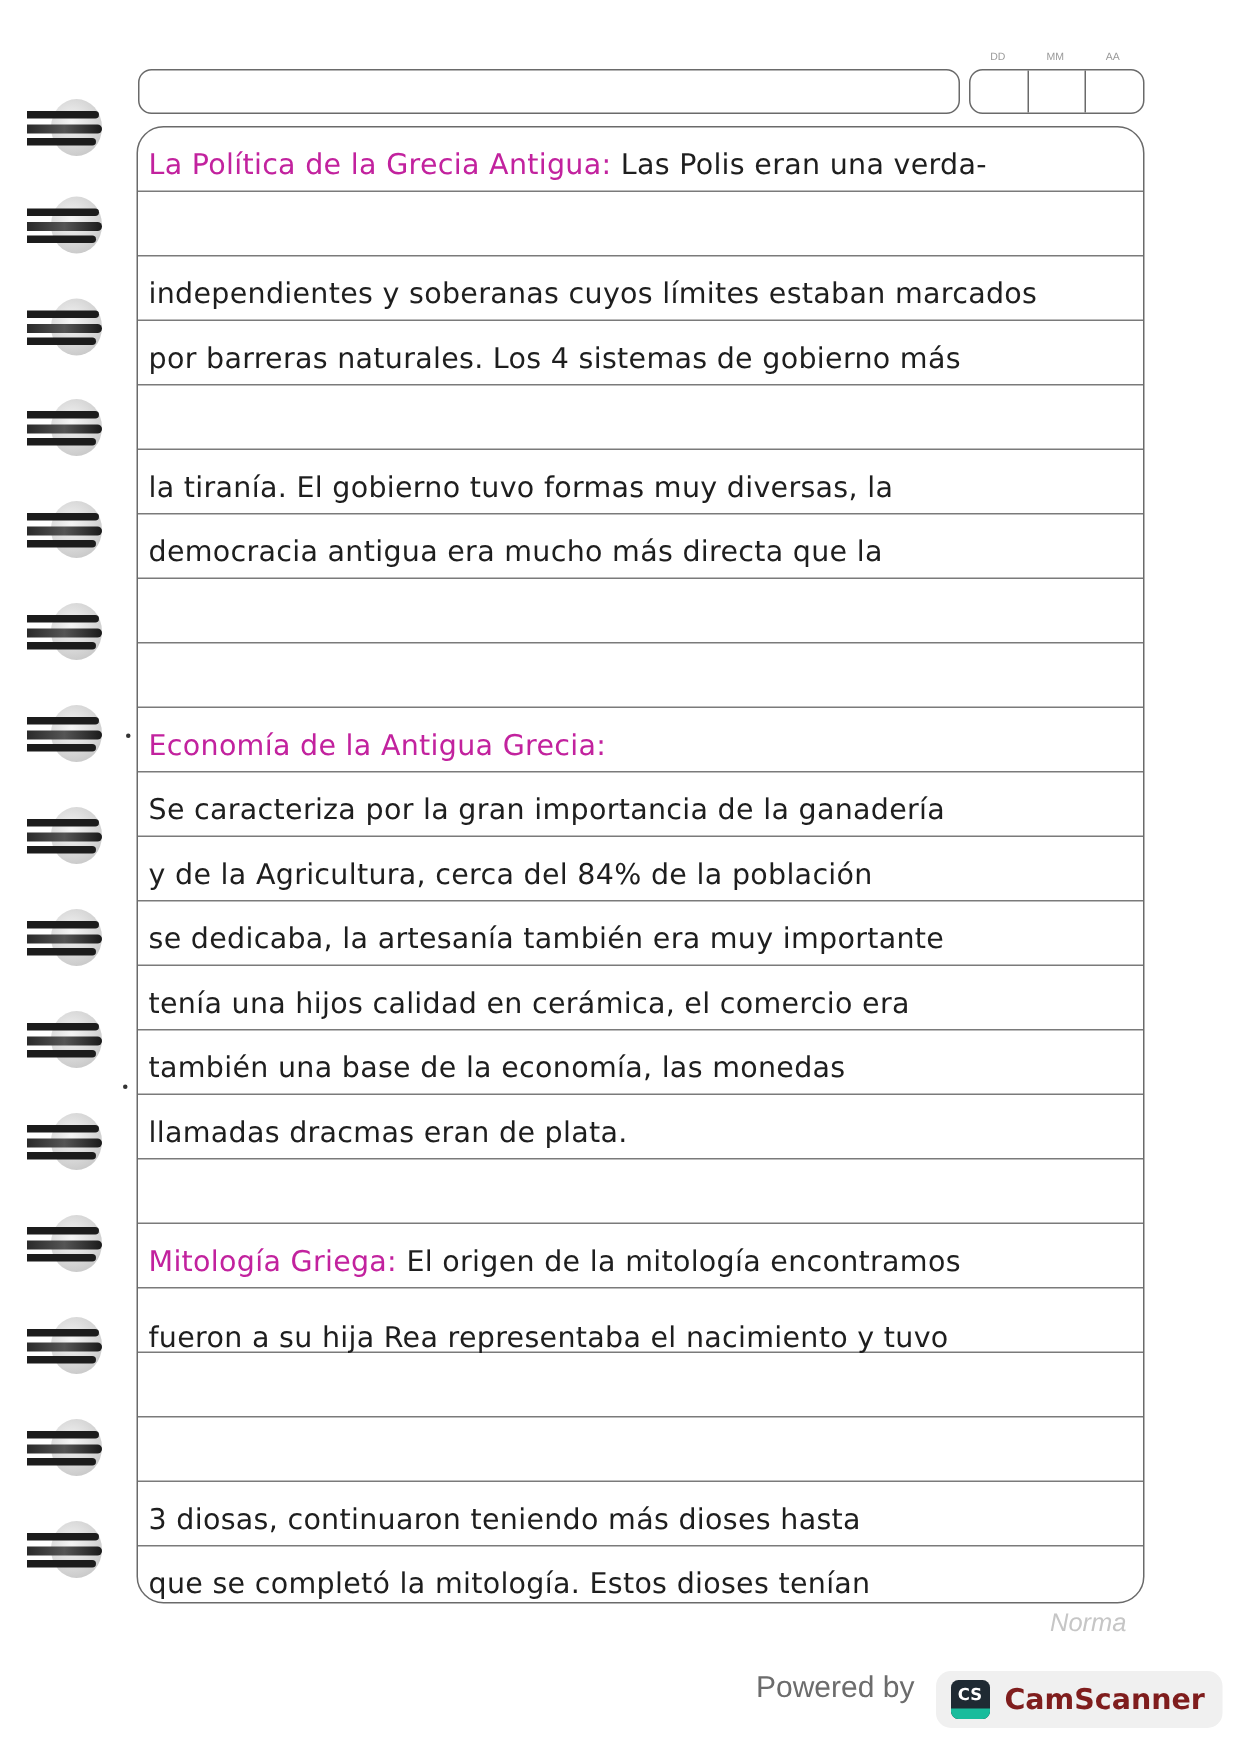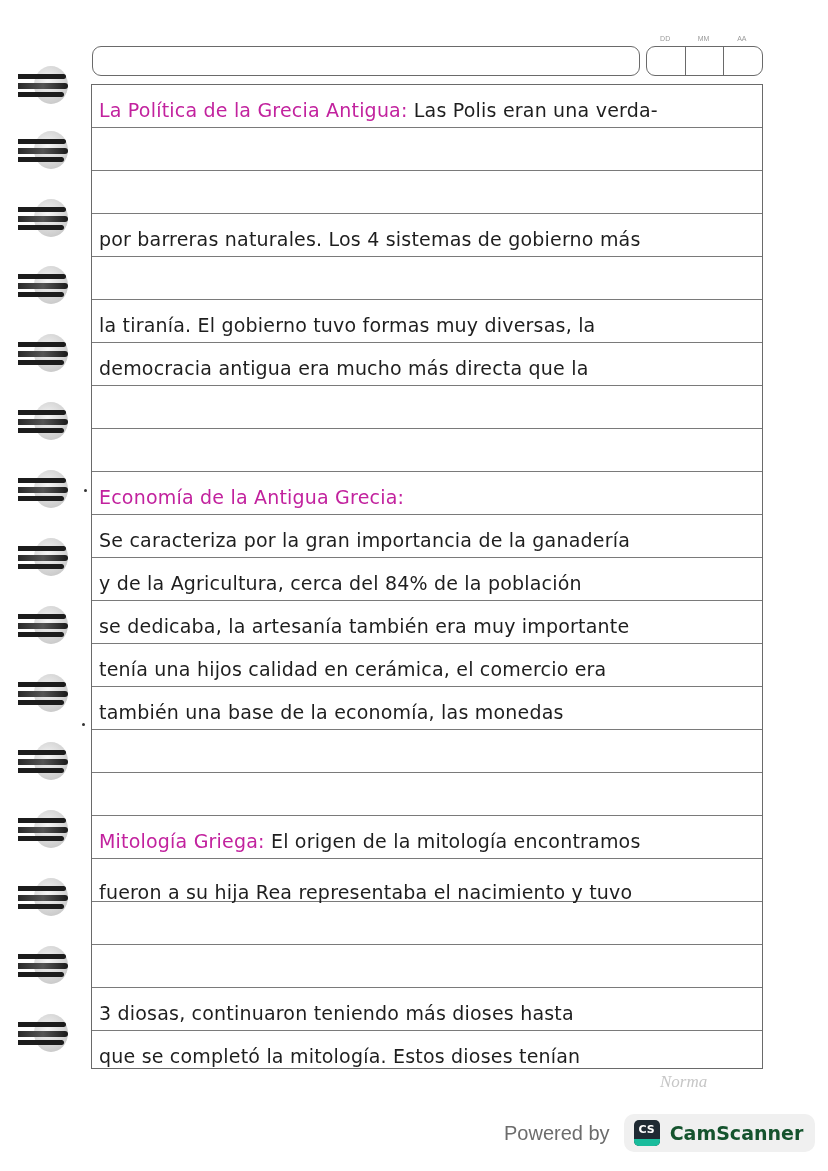--- a/index.html
+++ b/index.html
@@ -15,36 +15,36 @@
   .spiral .w2 { top:13px; width:50px; height:6px; background:linear-gradient(90deg,#2a2a2a,#555 50%,#1a1a1a); }
   .spiral .w3 { top:22px; width:46px; }
 
   .title-box { position:absolute; left:92px; top:46px; width:546px; height:28px; border:1.5px solid #6a6a6a; border-radius:9px; }
   .date-box { position:absolute; left:646px; top:46px; width:115px; height:28px; border:1.5px solid #6a6a6a; border-radius:9px; display:flex; }
   .date-box .cell { flex:1; border-right:1.2px solid #6a6a6a; }
   .date-box .cell:last-child { border-right:none; }
   .date-labels { position:absolute; top:35px; left:646px; width:115px; display:flex; font-size:7px; color:#9a9a9a; font-family:"Liberation Sans", sans-serif; }
   .date-labels span { flex:1; text-align:center; }
 
-  .page-box { position:absolute; left:91px; top:84px; width:670px; height:983px; border:1.5px solid #6a6a6a; border-radius:0; overflow:hidden; }
+  .page-box { position:absolute; left:91px; top:84px; width:670px; height:983px; border:1.5px solid #6a6a6a; border-radius:18px; overflow:hidden; }
   .rule { position:absolute; left:0; right:0; height:0; border-top:1.2px solid #7a7a7a; }
   .line-text { position:absolute; left:7px; right:10px; height:34px; font-family:"DejaVu Sans", sans-serif; font-size:19px; line-height:34px;
      color:#1e1e1e; white-space:nowrap; letter-spacing:0.2px; }
   .heading { color:#c2229e; }
 
   .dot { position:absolute; width:3px; height:3px; background:#333; border-radius:50%; }
-  .brand-watermark { position:absolute; left:660px; top:1072px; font-family:Liberation Serif, serif; font-size:17px; color:#c6c6c6; font-style:italic; }
-
-  .footer { position:absolute; left:504px; top:1114px; display:flex; align-items:center; }
+  .brand-watermark { position:absolute; left:700px; top:1072px; font-family:Liberation Sans, sans-serif; font-size:17px; color:#c6c6c6; font-style:italic; }
+
+  .footer { position:absolute; left:504px; top:1114px; display:flex; }
   .powered { font-family:"Liberation Sans", sans-serif; font-size:20px; color:#6c6c6c; margin-right:14px; }
   .cs-badge { display:flex; align-items:center; background:#f0f0f0; border-radius:10px; padding:6px 12px 6px 10px; }
   .cs-logo { width:26px; height:26px; border-radius:5px; background:#1f2a33; position:relative; overflow:hidden; display:flex; align-items:flex-start; justify-content:center; margin-right:10px; }
   .cs-logo .cs-text { color:#fff; font-family:"DejaVu Sans", sans-serif; font-weight:bold; font-size:11px; margin-top:3px; }
   .cs-logo .cs-strip { position:absolute; left:0; right:0; bottom:0; height:7px; background:#19bc9c; }
-  .cs-name { font-family:"DejaVu Sans", sans-serif; font-size:19px; color:#14532d; font-weight:bold; }
+  .cs-name { font-family:"DejaVu Sans", sans-serif; font-size:19px; color:#7f1d1d; font-weight:bold; }
 </style>
 </head>
 <body>
 
 <div>
   <div class="spiral" style="top:70px">
       <div class="bg"></div>
       <div class="w1"></div>
       <div class="w2"></div>
       <div class="w3"></div>
@@ -169,30 +169,32 @@
   <div class="rule" style="top:773px"></div>
   <div class="rule" style="top:816px"></div>
   <div class="rule" style="top:859px"></div>
   <div class="rule" style="top:902px"></div>
   <div class="rule" style="top:945px"></div>
 
   <div class="line-text" style="top:8px">
     <span class="heading">La Política de la Grecia Antigua:</span>
     <span>Las Polis eran una verda-</span>
   </div>
+  <div class="line-text" style="top:94px">independientes y soberanas cuyos límites estaban marcados</div>
   <div class="line-text" style="top:137px">por barreras naturales. Los 4 sistemas de gobierno más</div>
   <div class="line-text" style="top:223px">la tiranía. El gobierno tuvo formas muy diversas, la</div>
   <div class="line-text" style="top:266px">democracia antigua era mucho más directa que la</div>
 
   <div class="line-text heading" style="top:395px">Economía de la Antigua Grecia:</div>
   <div class="line-text" style="top:438px">Se caracteriza por la gran importancia de la ganadería</div>
   <div class="line-text" style="top:481px">y de la Agricultura, cerca del 84% de la población</div>
   <div class="line-text" style="top:524px">se dedicaba, la artesanía también era muy importante</div>
   <div class="line-text" style="top:567px">tenía una hijos calidad en cerámica, el comercio era</div>
   <div class="line-text" style="top:610px">también una base de la economía, las monedas</div>
+  <div class="line-text" style="top:653px">llamadas dracmas eran de plata.</div>
 
   <div class="line-text" style="top:739px">
     <span class="heading">Mitología Griega:</span>
     <span>El origen de la mitología encontramos</span>
   </div>
   <div class="line-text" style="top:790px">fueron a su hija Rea representaba el nacimiento y tuvo</div>
   <div class="line-text" style="top:911px">3 diosas, continuaron teniendo más dioses hasta</div>
   <div class="line-text" style="top:954px">que se completó la mitología. Estos dioses tenían</div>
 </div>
 

